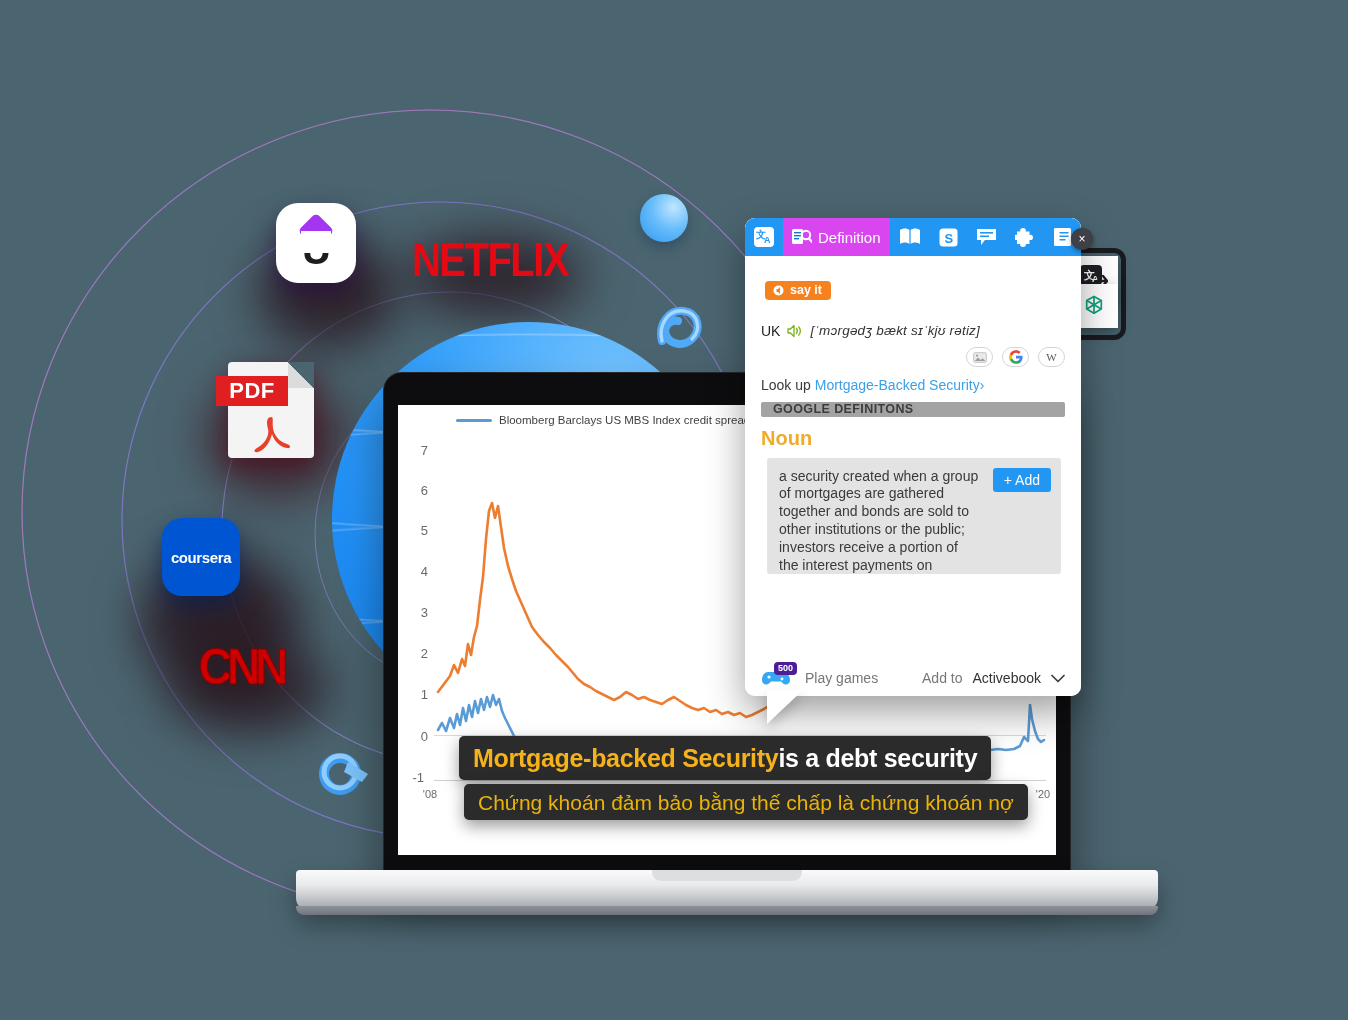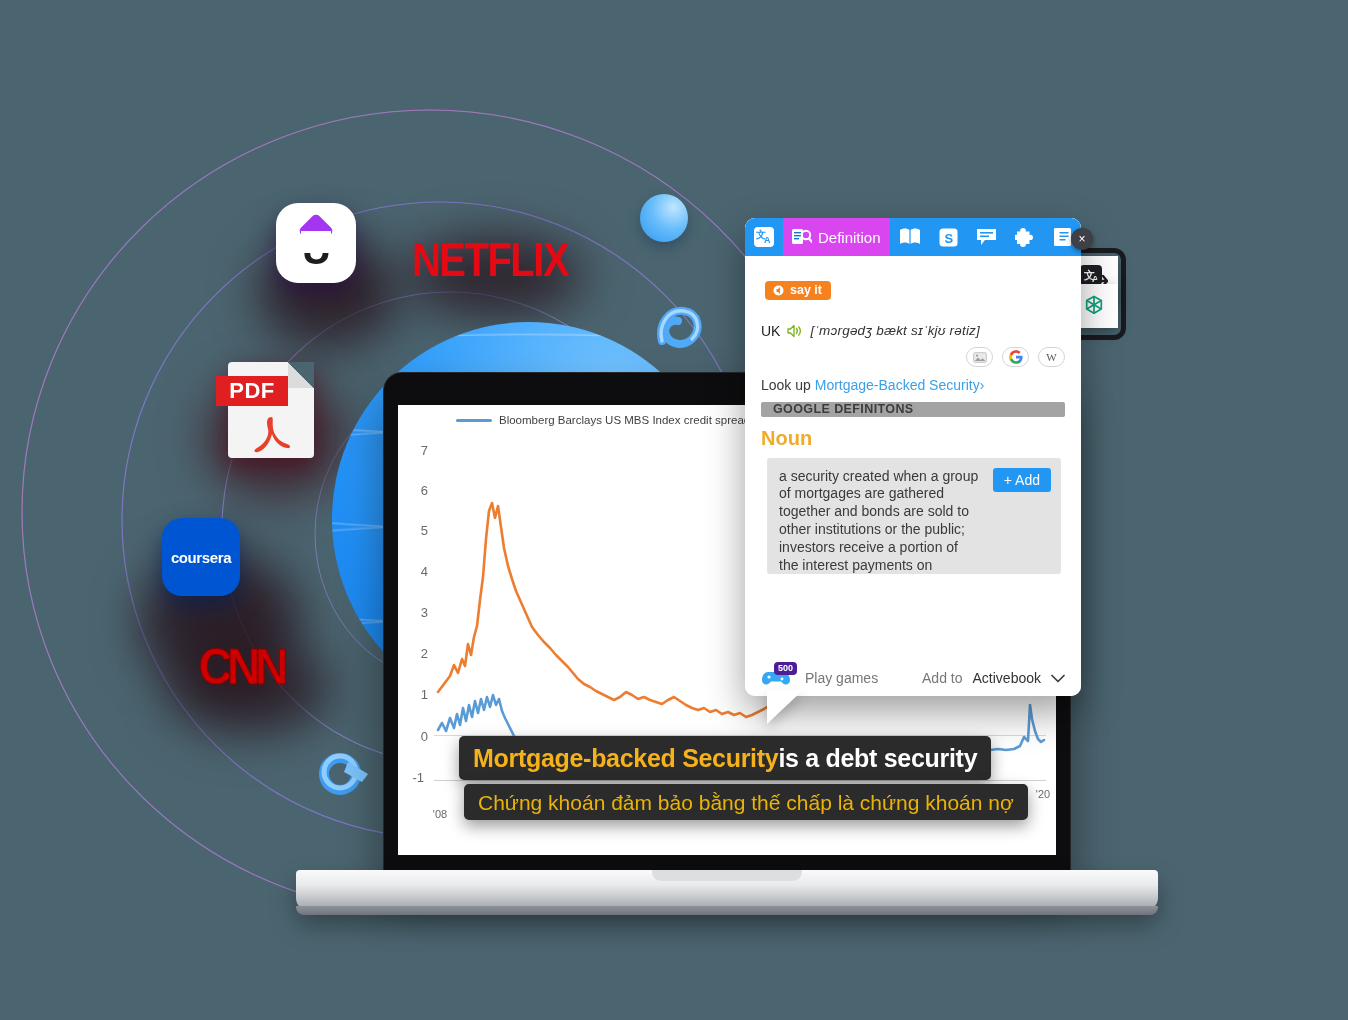--- a/index.html
+++ b/index.html
@@ -336,21 +336,21 @@
           <div class="zeroline"></div>
           <div class="axisline"></div>
 
           <svg style="position:absolute;left:36px;top:24px;" width="612" height="352" viewBox="0 0 612 352" preserveAspectRatio="none">
 
             <polyline fill="none" stroke="#ed7d31" stroke-width="2.6" stroke-linejoin="round" stroke-linecap="round" points="4,263 10,255 16,247 20,236 24,244 28,230 31,237 34,215 37,226 40,208 43,197 46,171 49,148 52,110 55,82 58,74 61,89 64,77 67,98 70,119 74,137 78,150 82,162 86,171 90,180 94,189 98,198 104,206 110,213 116,219 122,226 128,232 134,238 139,244 144,250 150,255 156,258 162,262 168,265 174,268 180,271 186,268 192,263 198,266 204,270 210,268 216,271 222,273 228,275 234,271 240,268 246,272 252,276 258,279 264,281 270,279 276,283 282,281 288,285 294,283 300,286 306,284 312,288 318,286 324,283 330,280 336,276 342,272 348,266 354,258 360,250 366,243 372,238 378,235 384,232 390,236 396,240 402,244 408,248 414,252 420,248 426,244 432,247 438,251 444,248 450,253 456,257 462,254 468,258 474,262 480,259 486,263 492,260 498,256 504,252 510,245 516,238 522,244 528,250 534,255 540,252 546,257 552,254 558,258 564,262 570,259 574,263 578,260 582,264 586,261 590,249 592,160 594,78 596,100 598,170 600,206 603,228 606,242 609,248"></polyline>
 
             <polyline fill="none" stroke="#5b9bd5" stroke-width="2.6" stroke-linejoin="round" stroke-linecap="round" points="4,301 8,294 12,302 16,289 20,299 23,285 26,296 29,279 32,292 35,276 38,288 41,272 44,284 47,270 50,281 53,268 56,278 59,266 62,276 65,270 68,282 71,289 74,295 77,301 80,307 84,312 88,316 92,319 96,322 102,325 108,327 114,328 120,329 126,329 132,328 140,327 148,325 156,324 164,323 172,322 180,321 188,322 196,323 204,322 212,321 220,320 228,321 236,323 244,324 252,325 260,324 268,323 276,324 284,325 292,324 300,323 308,324 316,322 324,321 332,320 340,321 348,322 356,321 364,320 372,319 380,320 388,322 396,323 404,322 412,321 420,322 428,323 436,322 444,321 452,322 460,323 468,322 476,321 484,322 492,323 500,322 508,321 516,320 524,321 532,322 540,321 548,322 556,321 564,320 572,321 580,320 586,317 590,308 594,312 596,276 598,290 601,302 604,310 607,313 610,311"></polyline>
           </svg>
 
-          <div class="xlab" style="left:27px;margin-top:20px;">'08</div>
+          <div class="xlab" style="left:17px;">'08</div>
           <div class="xlab" style="left:77px;">'09</div>
           <div class="xlab" style="left:127px;">'10</div>
           <div class="xlab" style="left:178px;">'11</div>
           <div class="xlab" style="left:229px;">'12</div>
           <div class="xlab" style="left:280px;">'13</div>
           <div class="xlab" style="left:331px;">'14</div>
           <div class="xlab" style="left:382px;">'15</div>
           <div class="xlab" style="left:433px;">'16</div>
           <div class="xlab" style="left:484px;">'17</div>
           <div class="xlab" style="left:535px;">'18</div>

